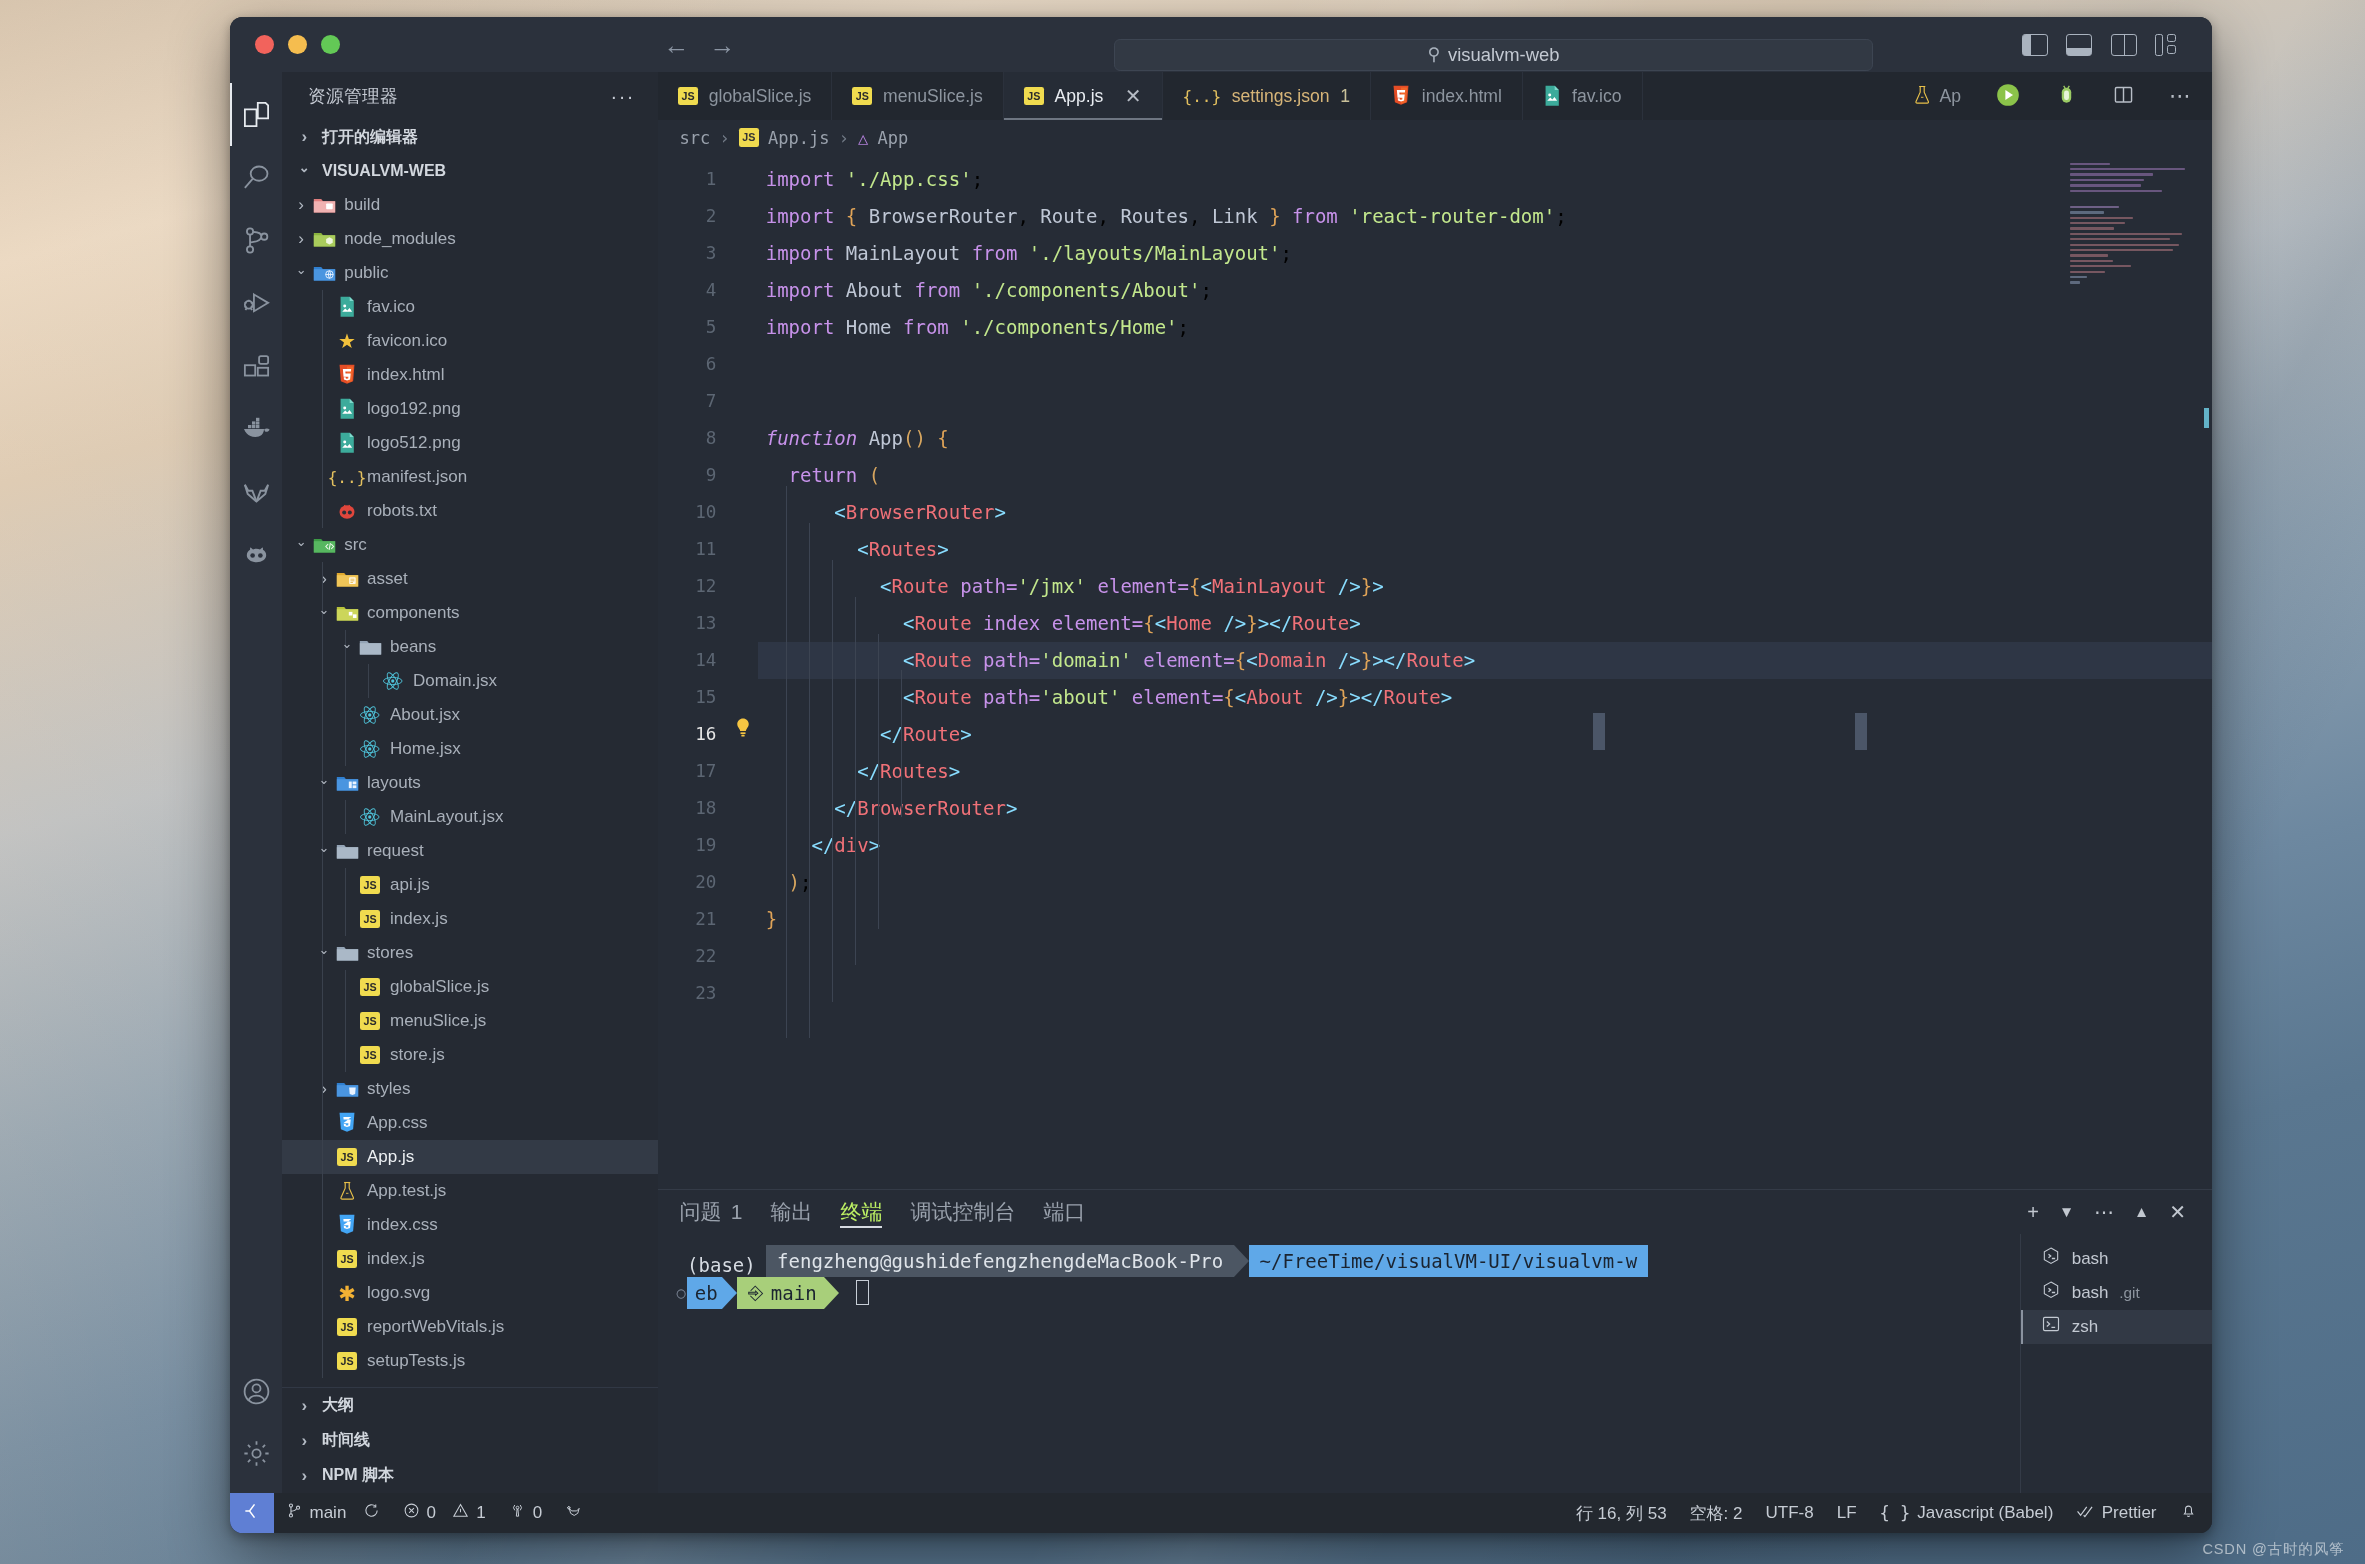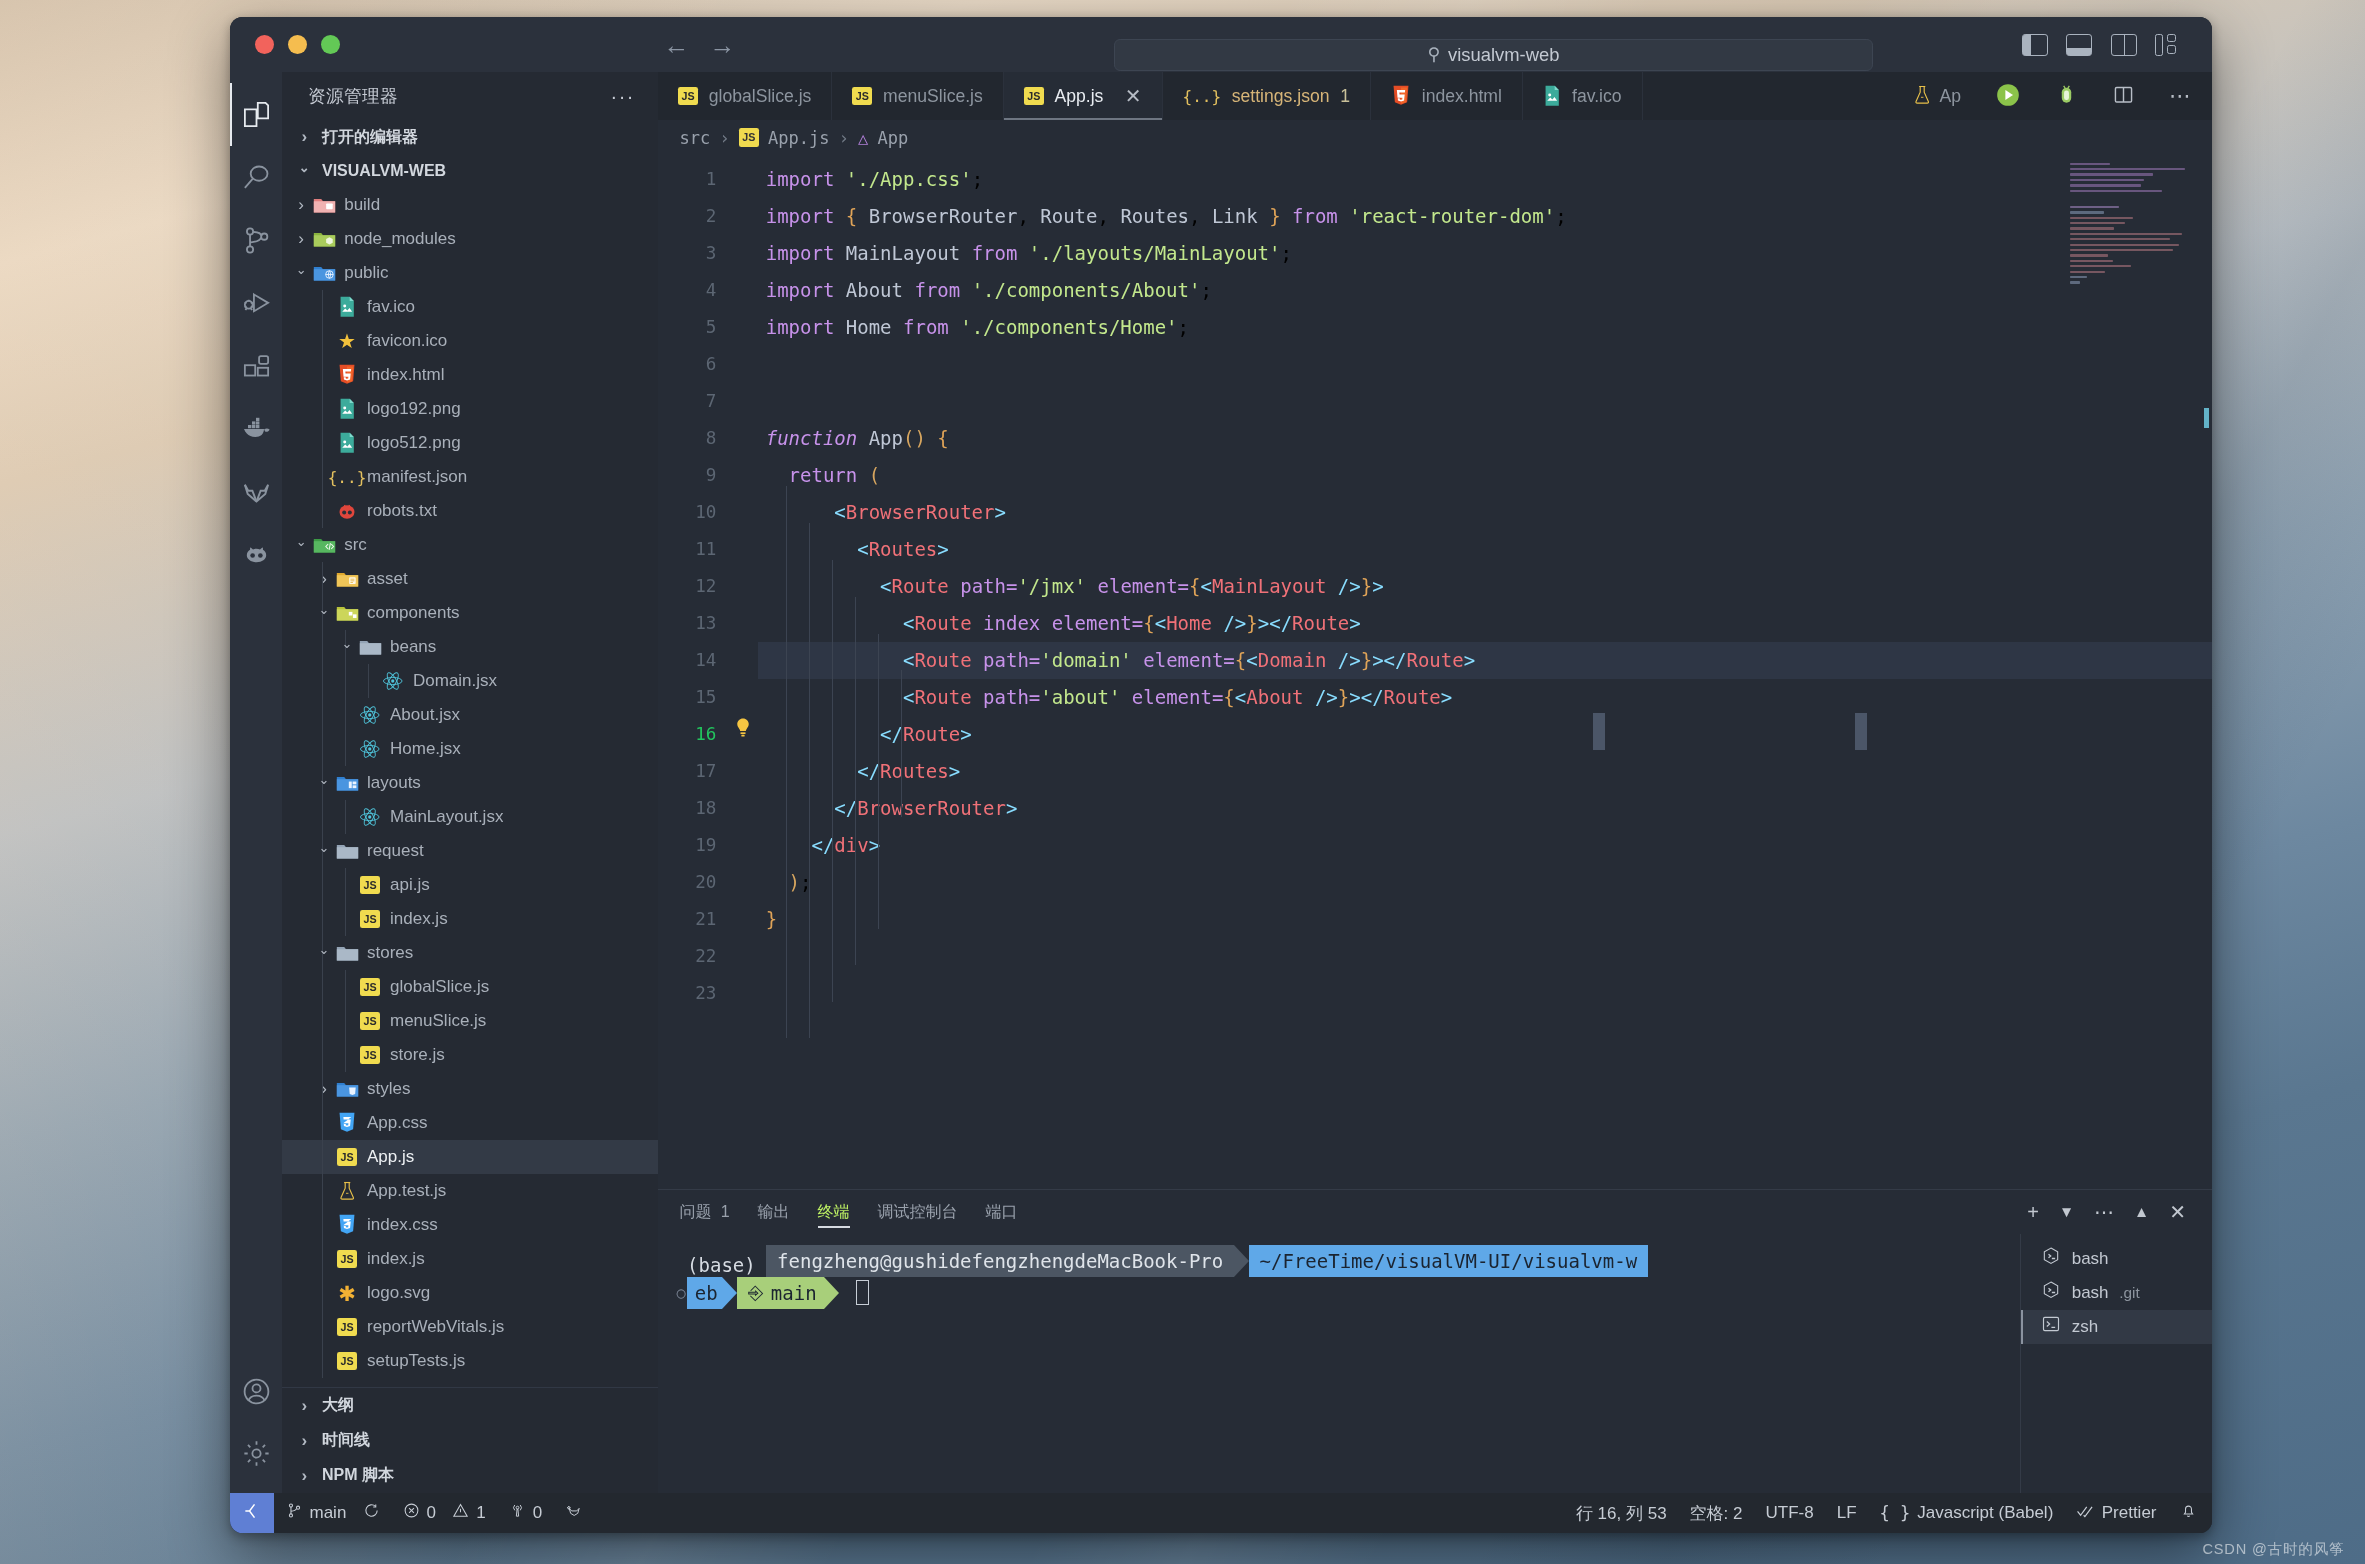--- a/index.html
+++ b/index.html
@@ -161,21 +161,21 @@
   }
   .breadcrumb .sep { color: #717a86; }
 
   
   .editor { flex: 1; display: flex; position: relative; min-height: 0; overflow: hidden; background: #262c36; }
   .gutter {
     width: 69px; flex: 0 0 69px; padding-top: 6.1px; text-align: right;
     color: #5c6673; font-size: 17.6px; font-family: "DejaVu Sans Mono", monospace;
   }
   .gutter div { height: 37px; line-height: 37px; padding-right: 10.7px; }
-  .gutter div.cur { color: #22c55e; }
+  .gutter div.cur { color: #e5e5e5; }
   .lampcol { width: 31px; flex: 0 0 31px; padding-top: 6.1px; }
   .lampcol div { height: 37px; line-height: 37px; text-align: center; font-size: 17px; }
   .code {
     flex: 1; padding-top: 6.1px; font-family: "DejaVu Sans Mono", monospace;
     font-size: 19px; position: relative; min-width: 0;
   }
   .code .ln { height: 37px; line-height: 37px; white-space: pre; padding-left: 7.7px; position: relative; }
   .code .ln.hl { background: #2e3645; }
   .indent-guide { position: absolute; top: 0; bottom: 0; width: 0.8px; background: #3c4452; }
 
@@ -196,21 +196,21 @@
   }
   .mm-line { height: 2.3px; margin-bottom: 3.1px; border-radius: 0.8px; }
 
   .scroll-dec { position: absolute; right: 3.1px; top: 253px; width: 4.6px; height: 20px; background: #63b3c8; }
 
   
   .panel { height: 304px; flex: 0 0 304px; display: flex; flex-direction: column; background: #262c36; border-top: 0.8px solid #343b47; }
   .panel-head { height: 44px; display: flex; align-items: center; padding-left: 21.5px; }
   .ptab {
     display: flex; align-items: center; gap: 9.2px; margin-right: 28px;
-    color: #9aa2ad; font-size: 16px; position: relative; height: 44px;
+    color: #9aa2ad; font-size: 21px; position: relative; height: 44px;
   }
   .ptab.active { color: #bef264; }
   .ptab.active::after { content:''; position:absolute; left:0; right:0; bottom:6.1px; height:2.3px; background:#d5dae0; }
   .ptab .cnt { color: #9aa2ad; }
   .panel-actions { margin-left: auto; display: flex; align-items: center; gap: 20px; padding-right: 26px; color: #c2c8d0; font-size: 20px; }
 
   .panel-body { flex: 1; display: flex; min-height: 0; }
   .term {
     flex: 1; padding: 10.7px 0 0 18.4px; font-family: "DejaVu Sans Mono", monospace;
     font-size: 19px; color: #d6dbe2; position: relative; min-width: 0; overflow: hidden;

